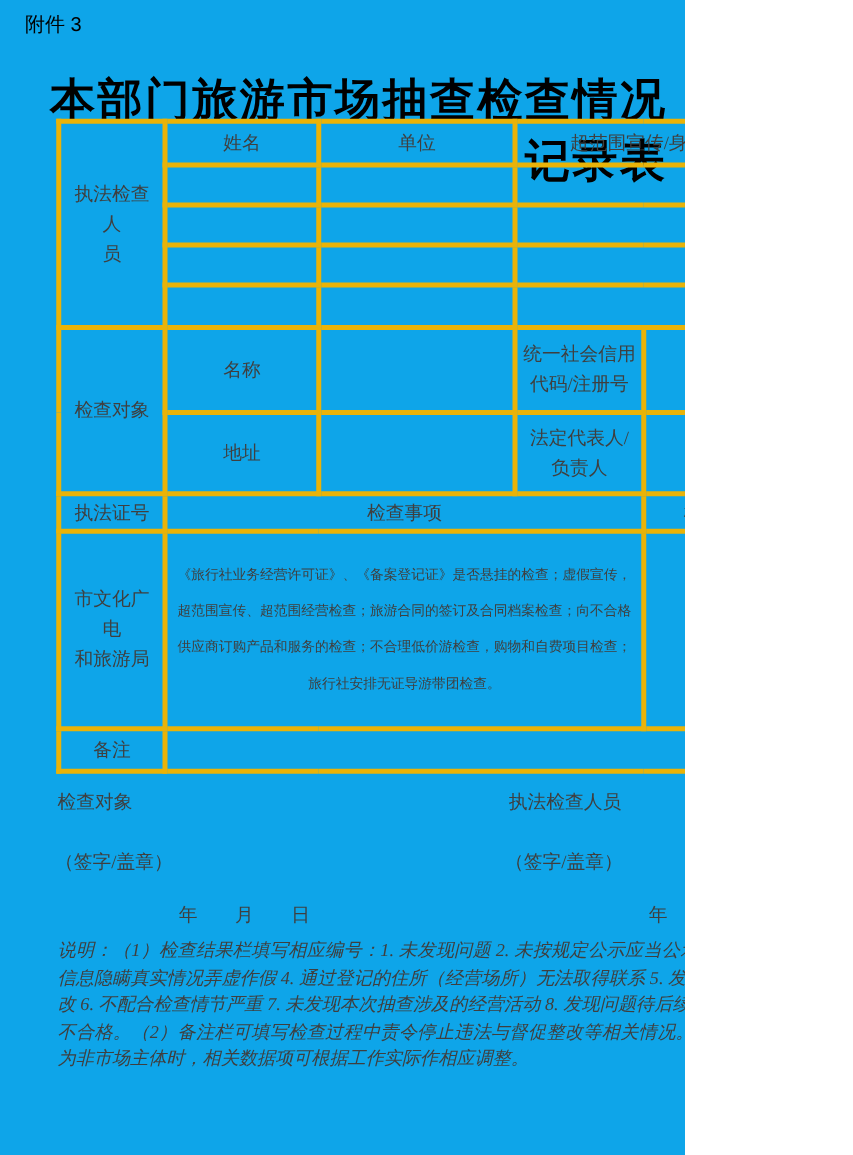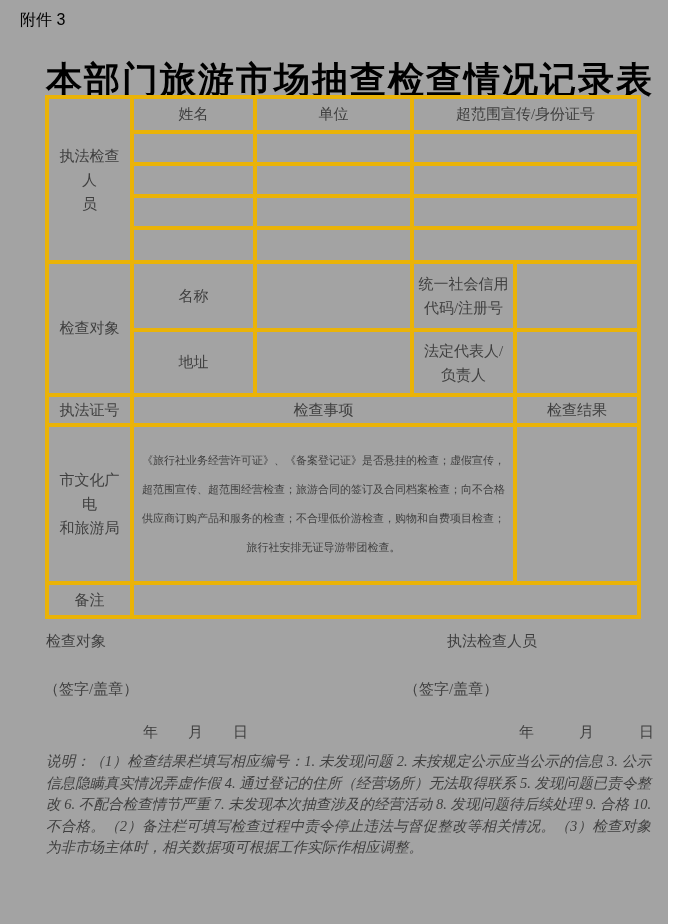--- a/index.html
+++ b/index.html
@@ -1,17 +1,17 @@
 <!DOCTYPE html>
 <html><head>
 <meta charset="utf-8">
 <style>
   html,body { margin:0; padding:0; background:#ffffff; }
   .page {
-    position:relative; width:668px; height:924px; background:#a3a3a3;
+    position:relative; width:548px; height:924px; background:#0ea5e9;
     font-family:"Liberation Serif","DejaVu Serif",serif; color:#3f3f3f;
     overflow:hidden;
   }
   .attachment {
     position:absolute; left:20px; top:10px;
     font-family:"Liberation Sans","DejaVu Sans",sans-serif;
     font-size:16px; color:#000;
   }
   .title {
     position:absolute; left:0; right:0; top:42px; margin:14px;
@@ -117,21 +117,21 @@
       </tr>
 
       <tr style="height:34px">
         <td>备注</td>
         <td colspan="4"></td>
       </tr>
     </tbody>
   </table>
 
   <div class="sig" style="left:46px; top:632px;">检查对象</div>
-  <div class="sig" style="left:407px; top:632px;margin-left:40px;">执法检查人员</div>
+  <div class="sig" style="left:407px; top:632px;">执法检查人员</div>
   <div class="sig" style="left:44px; top:680px;">（签字/盖章）</div>
   <div class="sig" style="left:404px; top:680px;">（签字/盖章）</div>
   <div class="sig" style="left:143px; top:723px;">年　　月　　日</div>
   <div class="sig" style="left:519px; top:723px;">年　　　月　　　日</div>
 
   <div class="notes">说明：（1）检查结果栏填写相应编号：1. 未发现问题 2. 未按规定公示应当公示的信息 3. 公示信息隐瞒真实情况弄虚作假 4. 通过登记的住所（经营场所）无法取得联系 5. 发现问题已责令整改 6. 不配合检查情节严重 7. 未发现本次抽查涉及的经营活动 8. 发现问题待后续处理 9. 合格 10. 不合格。（2）备注栏可填写检查过程中责令停止违法与督促整改等相关情况。（3）检查对象为非市场主体时，相关数据项可根据工作实际作相应调整。</div>
 
 </div>
 
 </body></html>

